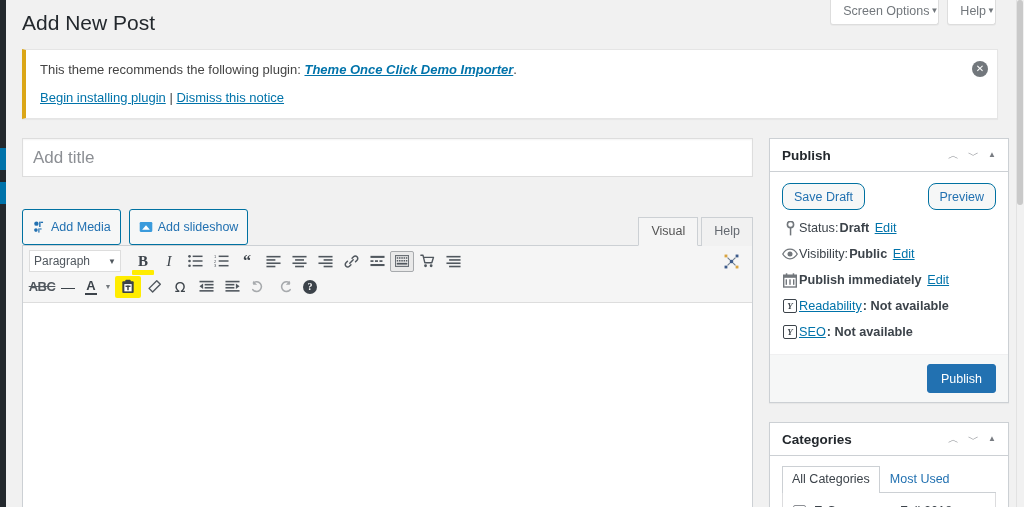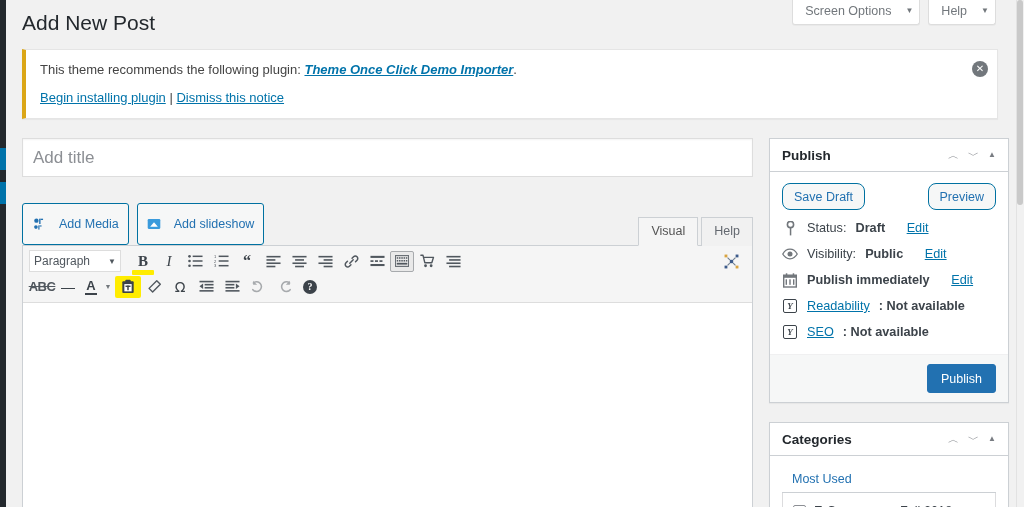--- a/index.html
+++ b/index.html
@@ -40,24 +40,24 @@
   
   #screen-meta {
     position:absolute; right:18px; top:0;
     display:flex; gap:8px;
   }
   .meta-btn {
     background:#fff;
     border:1px solid #ddd;
     border-top:none;
     border-radius:0 0 3px 3px;
-    padding:5px 6px 6px 12px;
+    padding:5px 0 6px 12px;
     font-size:12.5px;
     color:#72777c;
-    display:flex; align-items:center; gap:14px;
+    display:flex; align-items:center; gap:1px;
     line-height:1;
     box-shadow:0 1px 0 rgba(0,0,0,.03);
     cursor:pointer;
   }
   .caret { font-size:8px; color:#72777c; }
 
   
   #page-title {
     font-size:21px;
     font-weight:400;
@@ -107,27 +107,27 @@
     outline:none;
   }
   #title-input::placeholder { color:#8c8f94; }
 
   
   #media-row {
     margin-top:38px;
     display:flex; align-items:flex-end; position:relative; height:30px;
   }
   .media-btn {
-    display:flex; align-items:center; gap:13px;
+    display:flex; align-items:center; gap:5px;
     background:#f6f7f7;
     border:1px solid #0071a1;
     border-radius:3px;
     color:#2271b1;
     padding:0 9px;
-    height:42px;
+    height:36px;
     font-size:12.5px;
     cursor:pointer;
     line-height:1;
   }
   .media-btn + .media-btn { margin-left:8px; }
 
   #editor-tabs { position:absolute; right:0; bottom:-1px; display:flex; }
   .ed-tab {
     padding:5px 12px 6px;
     font-size:12.5px;
@@ -211,21 +211,21 @@
   .chev { font-size:11px; color:#8c8f94; cursor:pointer; line-height:1; }
   .tri { font-size:8px; color:#787c82; cursor:pointer; line-height:1; }
 
   #publish-inner { padding:11px 12px 12px; }
   #pub-actions { display:flex; justify-content:space-between; margin-bottom:10px; }
   .btn-sec {
     background:#f6f7f7; border:1px solid #0071a1; border-radius:8px;
     color:#2271b1; padding:0 11px; height:27px; font-size:12.5px; cursor:pointer;
     line-height:1;
   }
-  .pub-row { display:flex; align-items:center; gap:9px; margin-bottom:10px; font-size:12.7px; color:#3c434a; }
+  .pub-row { display:flex; align-items:center; gap:1px; margin-bottom:10px; font-size:12.7px; color:#3c434a; }
   .pub-row:last-child { margin-bottom:2px; }
   .pub-icon { width:16px; height:16px; flex:none; display:flex; align-items:center; justify-content:center; }
   .pub-strong { font-weight:700; }
   .yoast-badge {
     width:14px; height:14px; border:1.3px solid #3c434a; border-radius:2px;
     font-size:9px; font-weight:700; color:#3c434a;
     display:flex; align-items:center; justify-content:center;
     font-family:"Liberation Serif", serif; font-style:italic;
   }
   #publish-footer {
@@ -626,20 +626,21 @@
         <div class="panel-head">
           <span class="panel-title">Categories</span>
           <span class="panel-ctrls">
             <span class="chev">︿</span>
             <span class="chev">﹀</span>
             <span class="tri">▲</span>
           </span>
         </div>
         <div id="cat-inner">
           <div id="cat-tabs">
+            <div class="cat-tab active">All Categories</div>
             <div class="cat-tab">Most Used</div>
           </div>
           <div id="cat-list">
             <label class="cat-item">
               <span class="cat-box"></span>
               <span>E-Commerce - Fall 2018</span>
             </label>
           </div>
         </div>
       </div>

